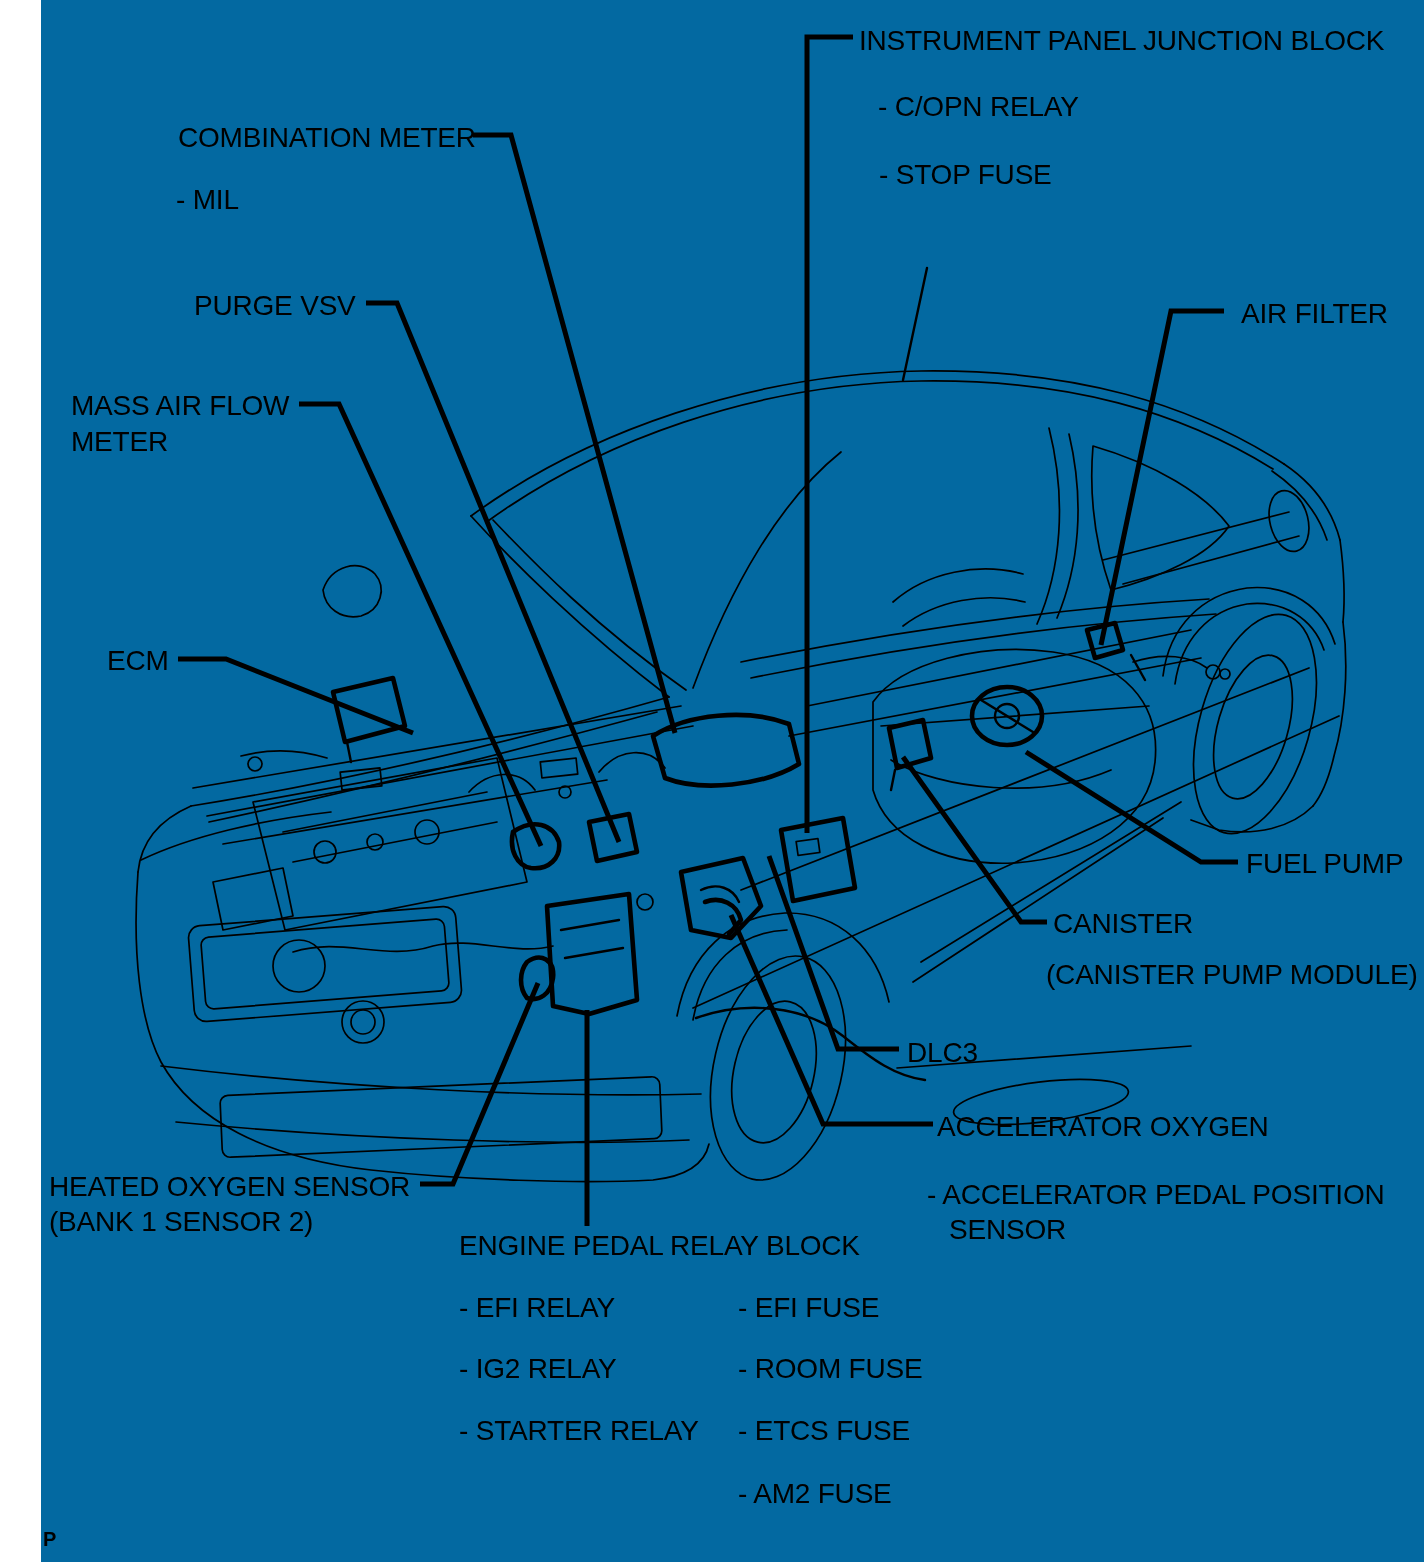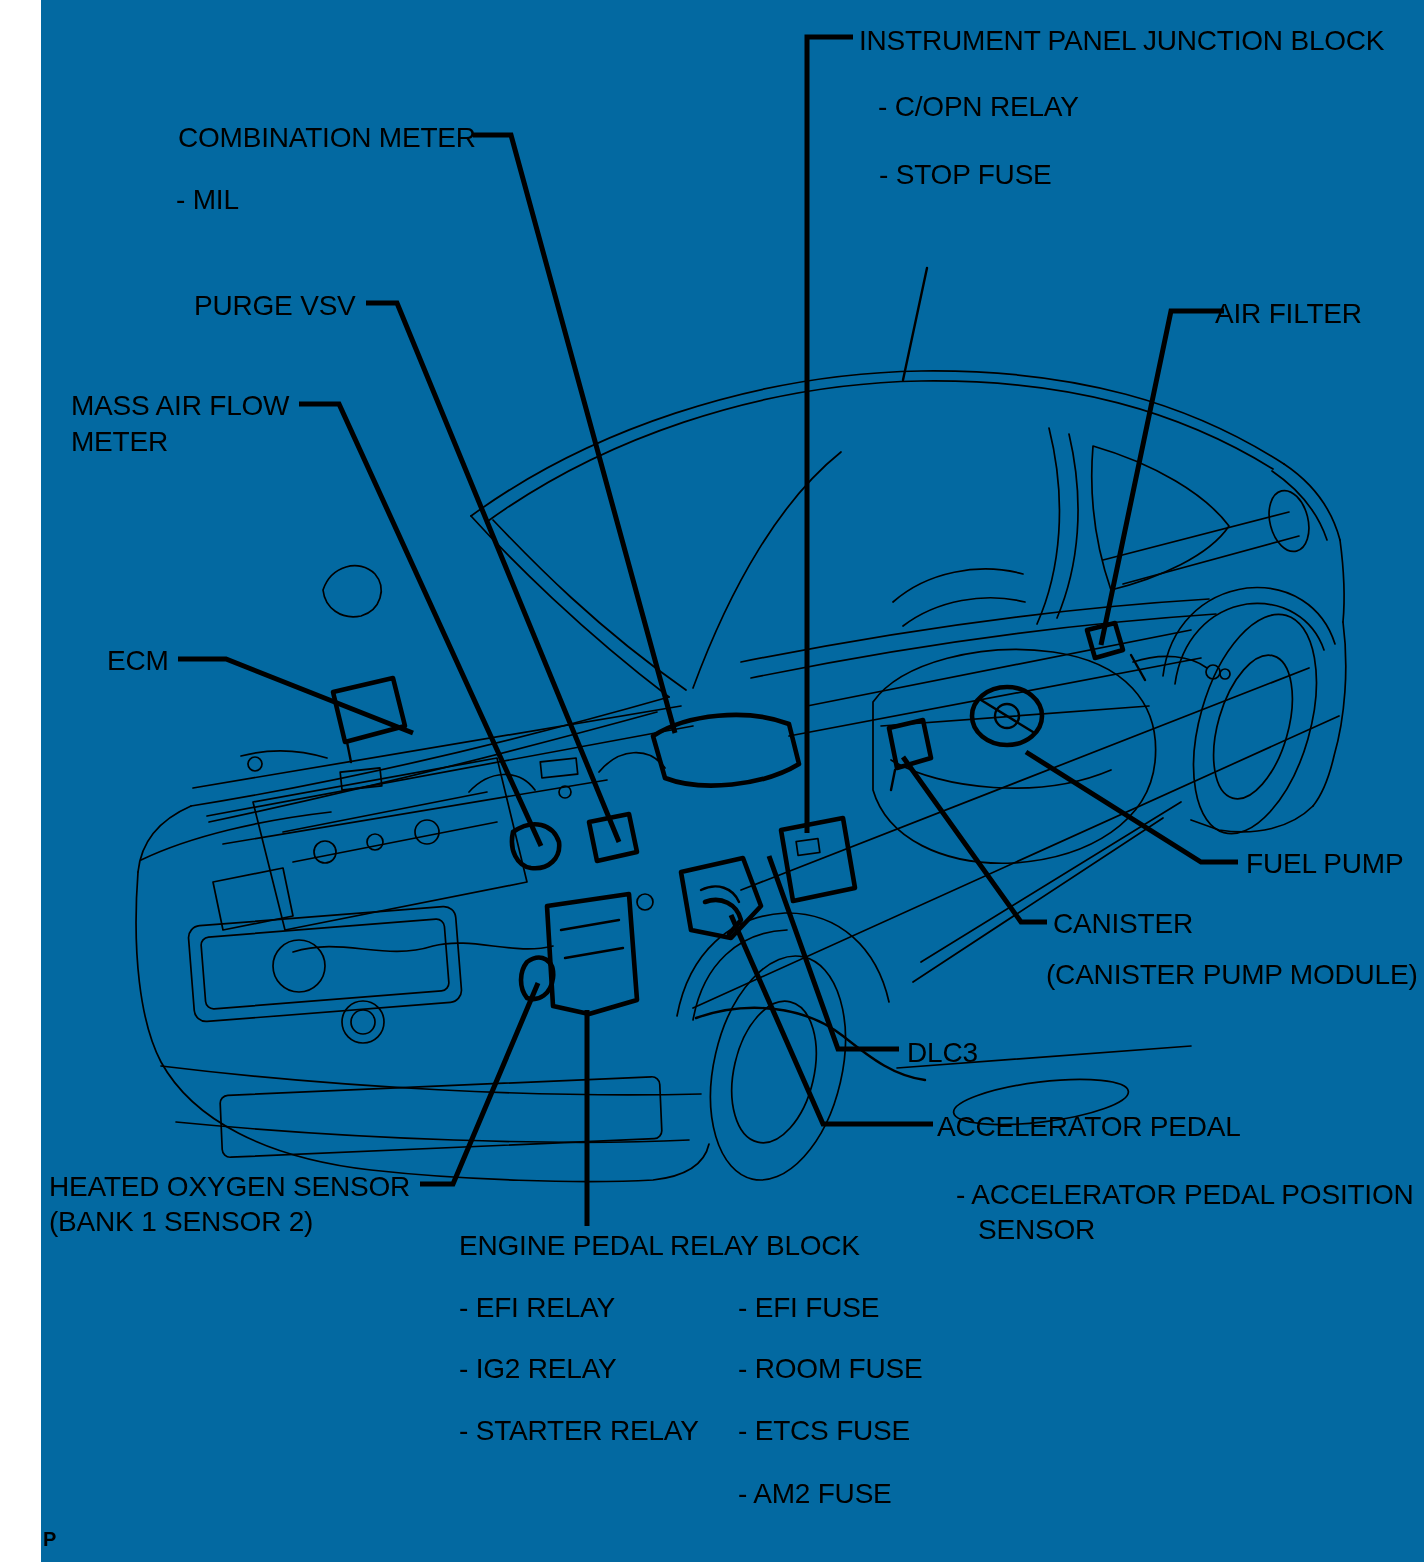--- a/index.html
+++ b/index.html
@@ -192,33 +192,33 @@
   <div class="lbl" style="left:137px;top:121px">COMBINATION METER</div>
   <div class="lbl" style="left:135px;top:183px">- MIL</div>
 
   <div class="lbl" style="left:153px;top:289px">PURGE VSV</div>
 
   <div class="lbl" style="left:30px;top:388px;line-height:36px">
     <span class="l2">MASS AIR FLOW</span>
     <span class="l2">METER</span>
   </div>
 
-  <div class="lbl" style="left:1174px;top:297px">AIR FILTER</div>
+  <div class="lbl" style="left:1200px;top:297px">AIR FILTER</div>
 
   <div class="lbl" style="left:66px;top:644px">ECM</div>
 
   <div class="lbl" style="left:1205px;top:847px">FUEL PUMP</div>
 
   <div class="lbl" style="left:1012px;top:907px">CANISTER</div>
   <div class="lbl" style="left:1005px;top:958px">(CANISTER PUMP MODULE)</div>
 
   <div class="lbl" style="left:866px;top:1036px">DLC3</div>
 
-  <div class="lbl" style="left:896px;top:1110px">ACCELERATOR PEDAL</div>
-  <div class="lbl" style="left:915px;top:1177px;line-height:35px">
+  <div class="lbl" style="left:896px;top:1110px">ACCELERATOR OXYGEN</div>
+  <div class="lbl" style="left:886px;top:1177px;line-height:35px">
     <span class="l2">- ACCELERATOR PEDAL POSITION</span>
     <span class="l2 indent">SENSOR</span>
   </div>
 
   <div class="lbl" style="left:8px;top:1169px;line-height:35px">
     <span class="l2">HEATED OXYGEN SENSOR</span>
     <span class="l2">(BANK 1 SENSOR 2)</span>
   </div>
 
   <div class="lbl" style="left:418px;top:1229px">ENGINE PEDAL RELAY BLOCK</div>

